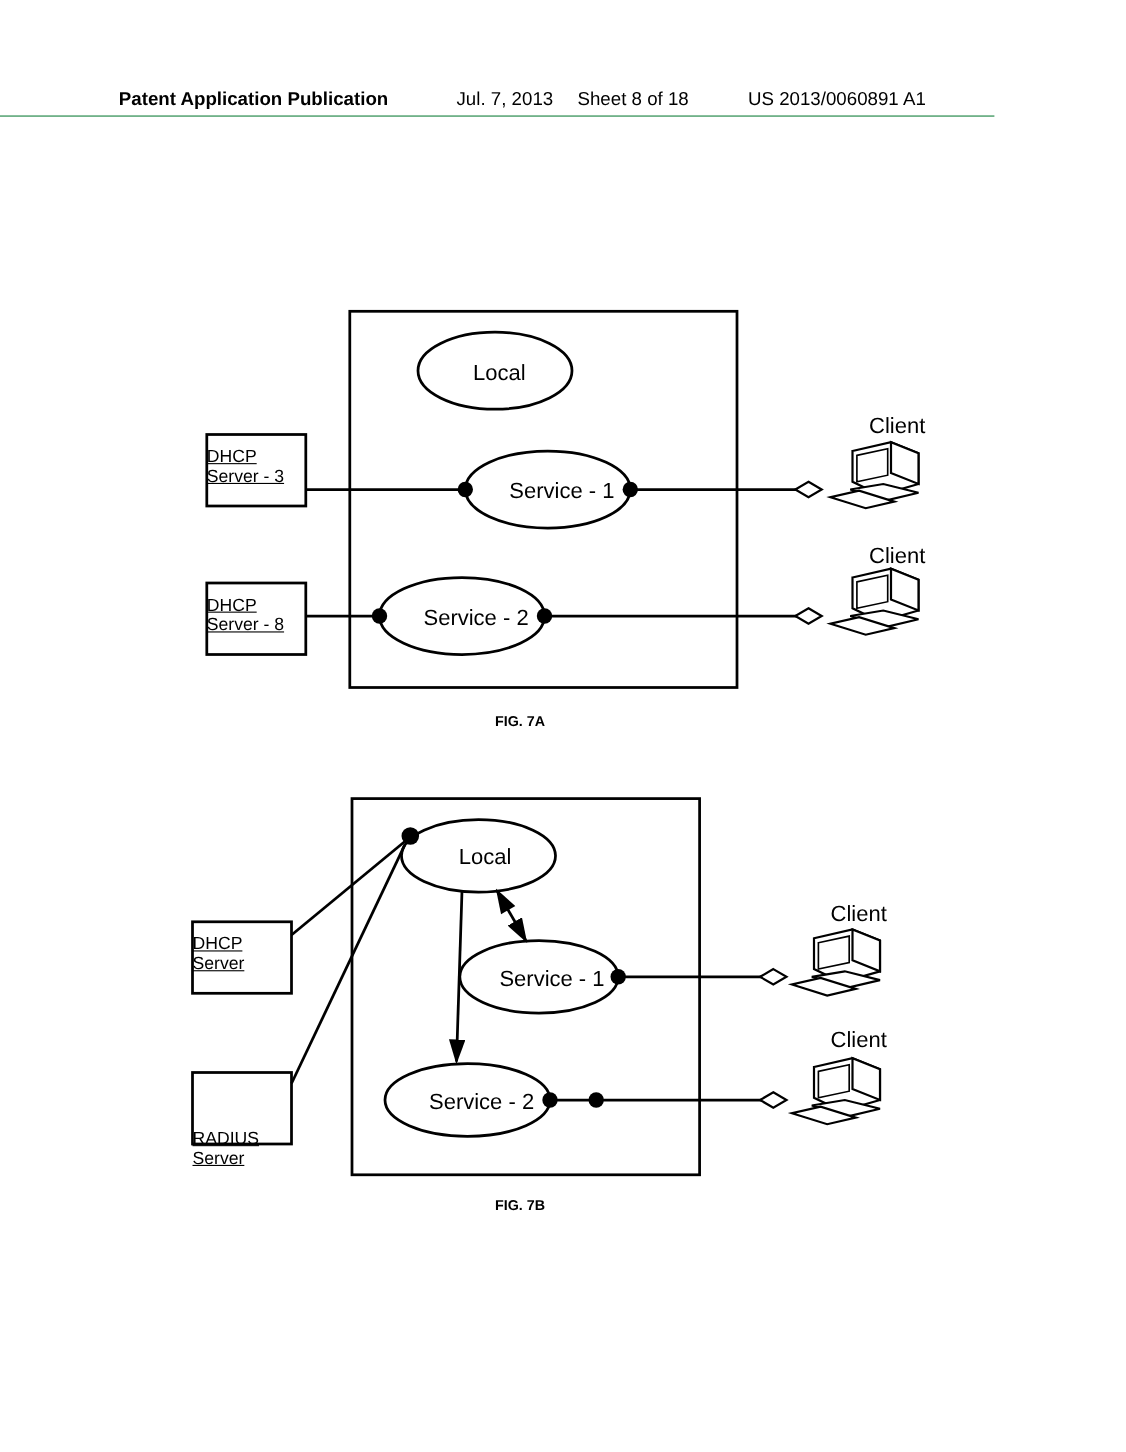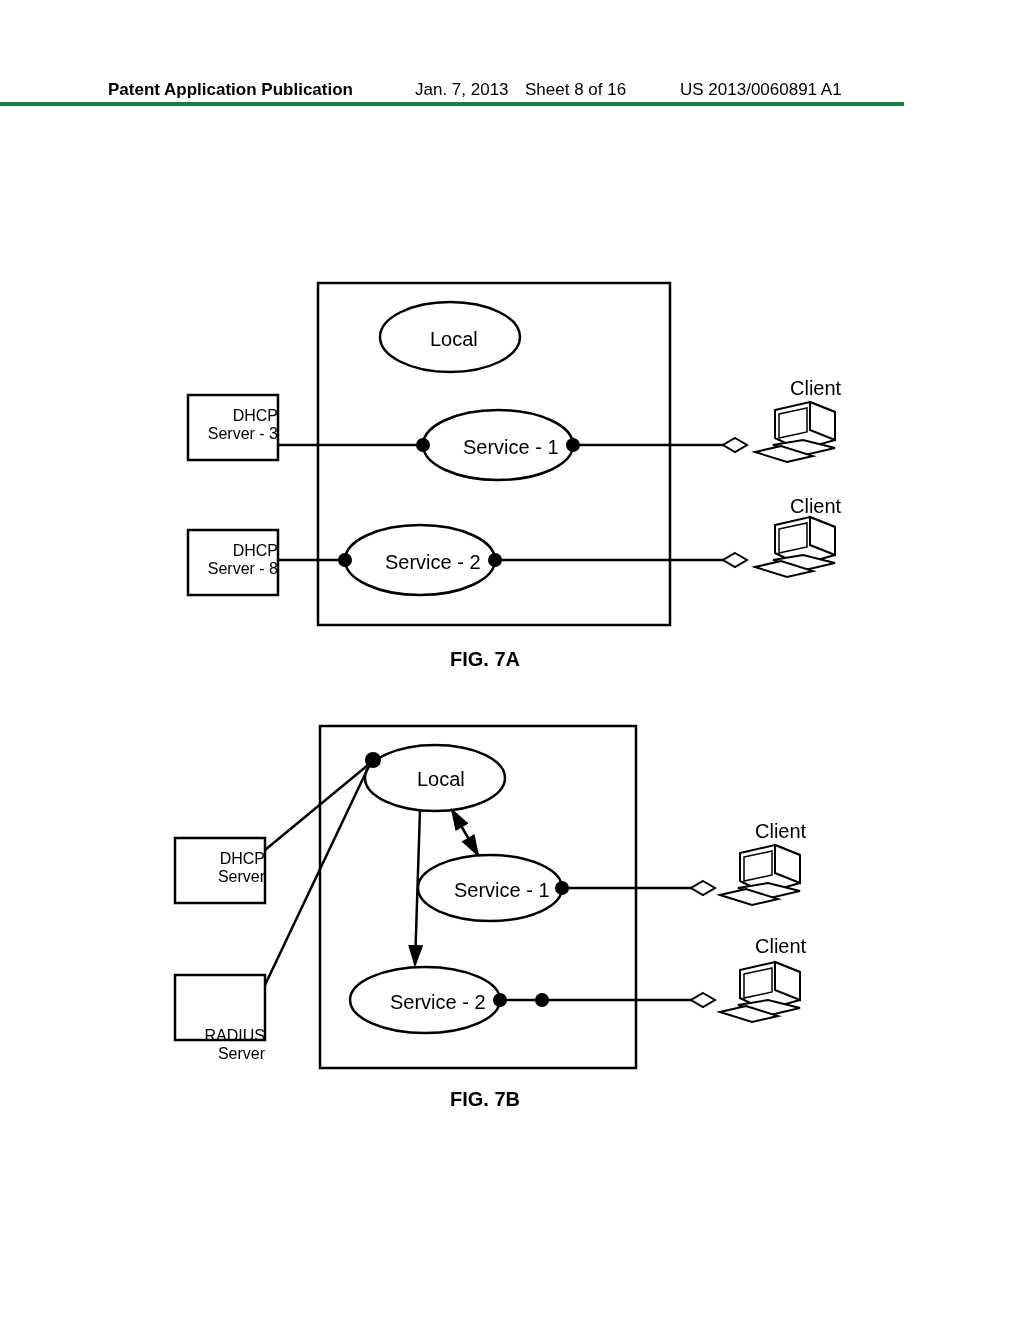--- a/index.html
+++ b/index.html
@@ -1,38 +1,38 @@
 <!DOCTYPE html>
 <html><head>
 <meta charset="utf-8">
 <style>
   * { box-sizing: border-box; margin: 0; padding: 0; }
   html, body { width: 1024px; height: 1320px; background: #fff; font-family: Arial, Helvetica, sans-serif; color: #000; }
   .page { position: relative; width: 1024px; height: 1320px; }
-  .header { position: absolute; top: 78px; left: 0; width: 904px; height: 28px; border-bottom: 4px solid #15803d; }
+  .header { position: absolute; top: 78px; left: 0; width: 904px; height: 28px; border-bottom: 1px solid #15803d; }
   .hdr-left { position: absolute; left: 108px; top: 2px; font-weight: bold; font-size: 17px; }
   .hdr-date { position: absolute; left: 415px; top: 2px; font-size: 17px; }
   .hdr-sheet { position: absolute; left: 525px; top: 2px; font-size: 17px; }
   .hdr-pub { position: absolute; left: 680px; top: 2px; font-weight: normal; font-size: 17px; }
 
-  .fig-label { position: absolute; font-weight: bold; font-size: 20px; }
-  .box-label { position: absolute; font-size: 16px; text-align: right; }
+  .fig-label { position: absolute; font-weight: bold; font-size: 13px; }
+  .box-label { position: absolute; font-size: 16px; text-align: left; text-decoration: underline; }
   .small-label { position: absolute; font-size: 20px; }
 
   svg { position: absolute; }
 </style>
 </head>
 <body>
 
 <div class="page">
 
   <div class="header">
     <div class="hdr-left">Patent Application Publication</div>
-    <div class="hdr-date">Jan. 7, 2013</div>
-    <div class="hdr-sheet">Sheet 8 of 16</div>
+    <div class="hdr-date">Jul. 7, 2013</div>
+    <div class="hdr-sheet">Sheet 8 of 18</div>
     <div class="hdr-pub">US 2013/0060891 A1</div>
   </div>
 
   <svg style="left:0; top:0;" width="1024" height="700">
 
     <rect x="318" y="283" width="352" height="342" fill="none" stroke="#000" stroke-width="2.5"></rect>
 
     <ellipse cx="450" cy="337" rx="70" ry="35" fill="none" stroke="#000" stroke-width="2.5"></ellipse>
 
     <ellipse cx="498" cy="445" rx="75" ry="35" fill="none" stroke="#000" stroke-width="2.5"></ellipse>

